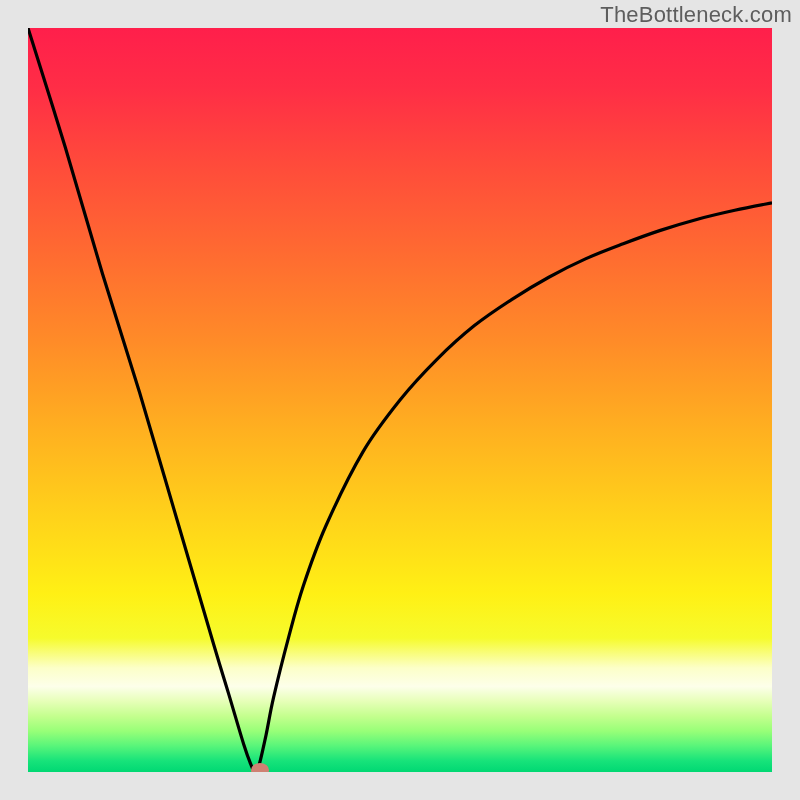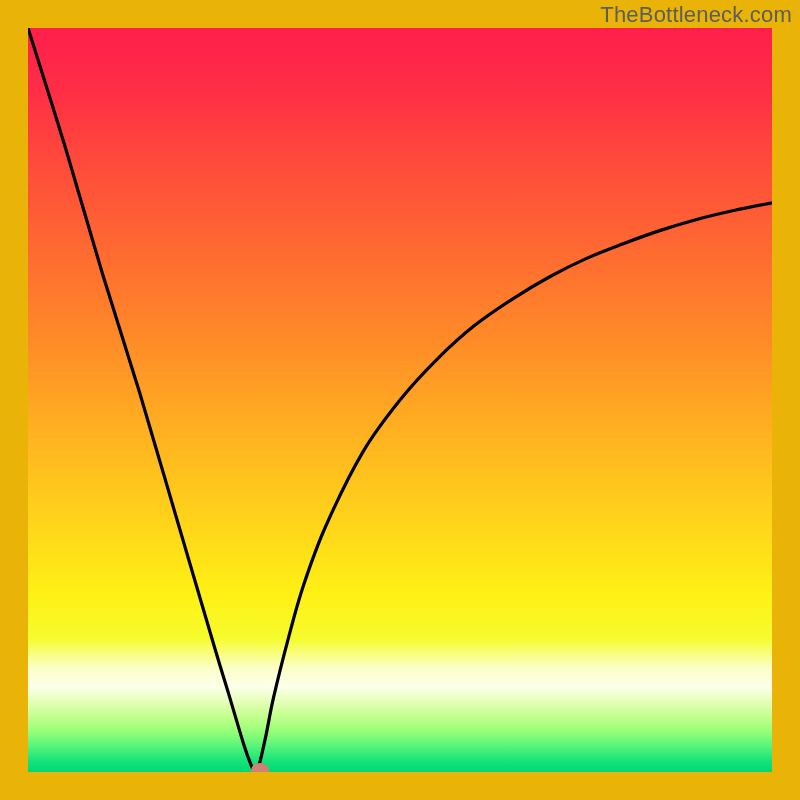--- a/index.html
+++ b/index.html
@@ -7,21 +7,21 @@
     padding: 0;
     width: 800px;
     height: 800px;
     overflow: hidden;
     font-family: Arial, Helvetica, sans-serif;
   }
   .frame {
     position: relative;
     width: 800px;
     height: 800px;
-    background: #eab308;
+    background: #e5e5e5;
   }
   .watermark {
     position: absolute;
     top: 2px;
     right: 8px;
     color: #5d5d5d;
     font-size: 22px;
     font-weight: 400;
     letter-spacing: 0.2px;
     z-index: 5;

